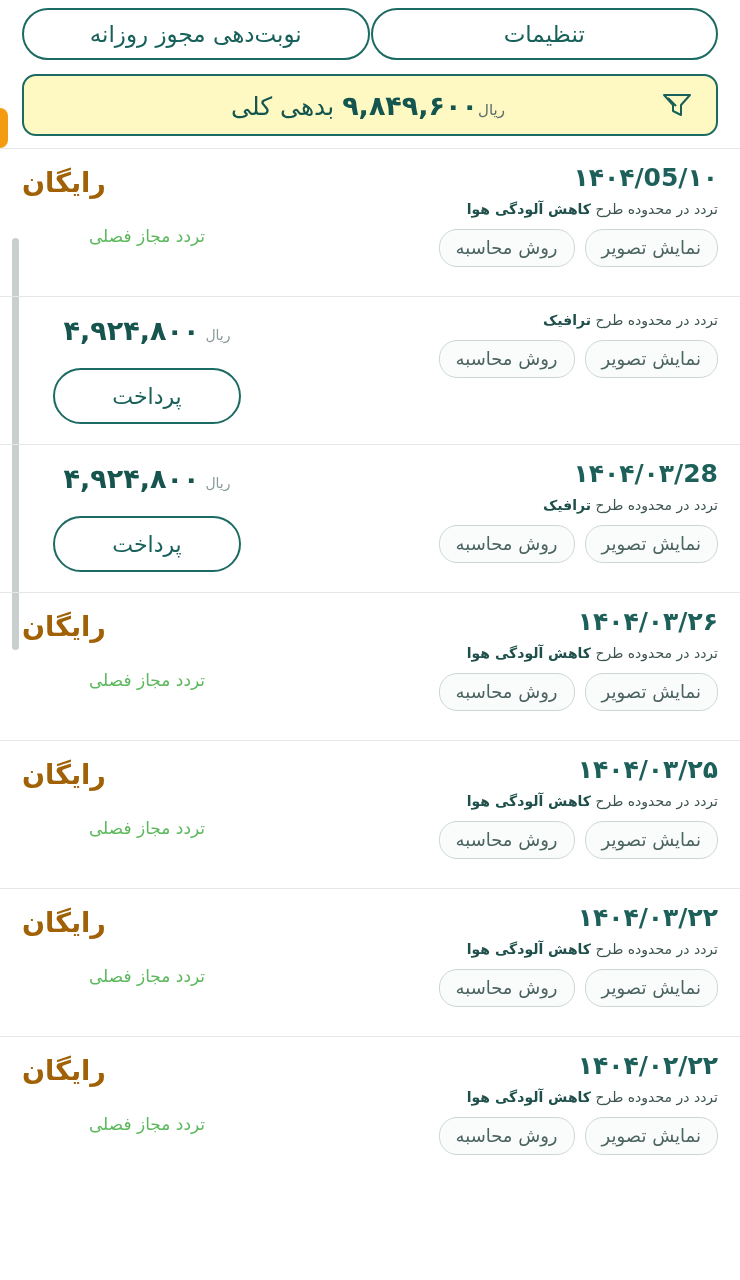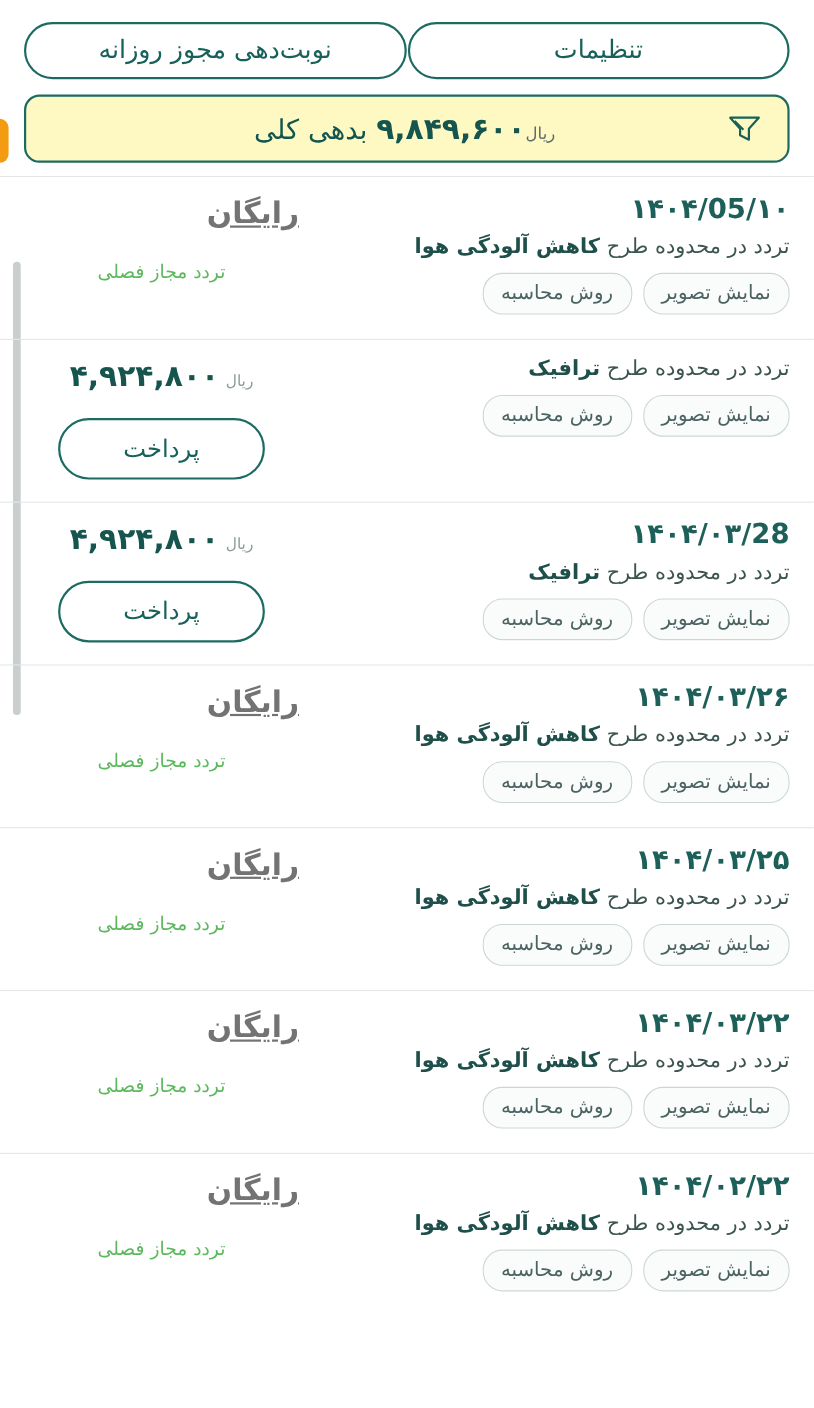--- a/index.html
+++ b/index.html
@@ -23,21 +23,21 @@
     overflow: hidden;
     background: #fff;
   }
 
   
   .tabs {
     display: flex;
     flex-direction: row-reverse;
     justify-content: space-between;
     gap: 1px;
-    padding: 20px 22px 10px 22px;
+    padding: 8px 22px 10px 22px;
     box-sizing: border-box;
   }
   .tab {
     flex: 1 1 0;
     height: 52px;
     border: 2px solid #1c6b63;
     border-radius: 26px;
     display: flex;
     align-items: center;
     justify-content: center;
@@ -133,21 +133,21 @@
   }
 
   .date {
     font-size: 25px;
     font-weight: bold;
     color: #1d5f59;
     letter-spacing: 0.5px;
     margin-bottom: 8px;
   }
   .desc {
-    font-size: 19px;
+    font-size: 14px;
     color: #3c5450;
     margin-bottom: 10px;
     line-height: 1.35;
   }
   .desc b { font-weight: bold; color:#1f4f4a; }
 
   .chips {
     display: flex;
     flex-direction: row;
     justify-content: flex-start;
@@ -174,23 +174,22 @@
     gap: 6px;
   }
   .price .unit {
     font-size: 14px;
     font-weight: normal;
     color: #8a9b99;
   }
   .free {
     font-size: 27px;
     font-weight: bold;
-    color: #737373;
-    text-align: right;
-    text-decoration: underline;
+    color: #a16207;
+    text-align: left;
   }
   .status-sub {
     margin-top: 28px;
     font-size: 17px;
     color: #5cb85c;
     text-align: center;
   }
   .pay-btn {
     margin: 22px auto 0 auto;
     width: 188px;

